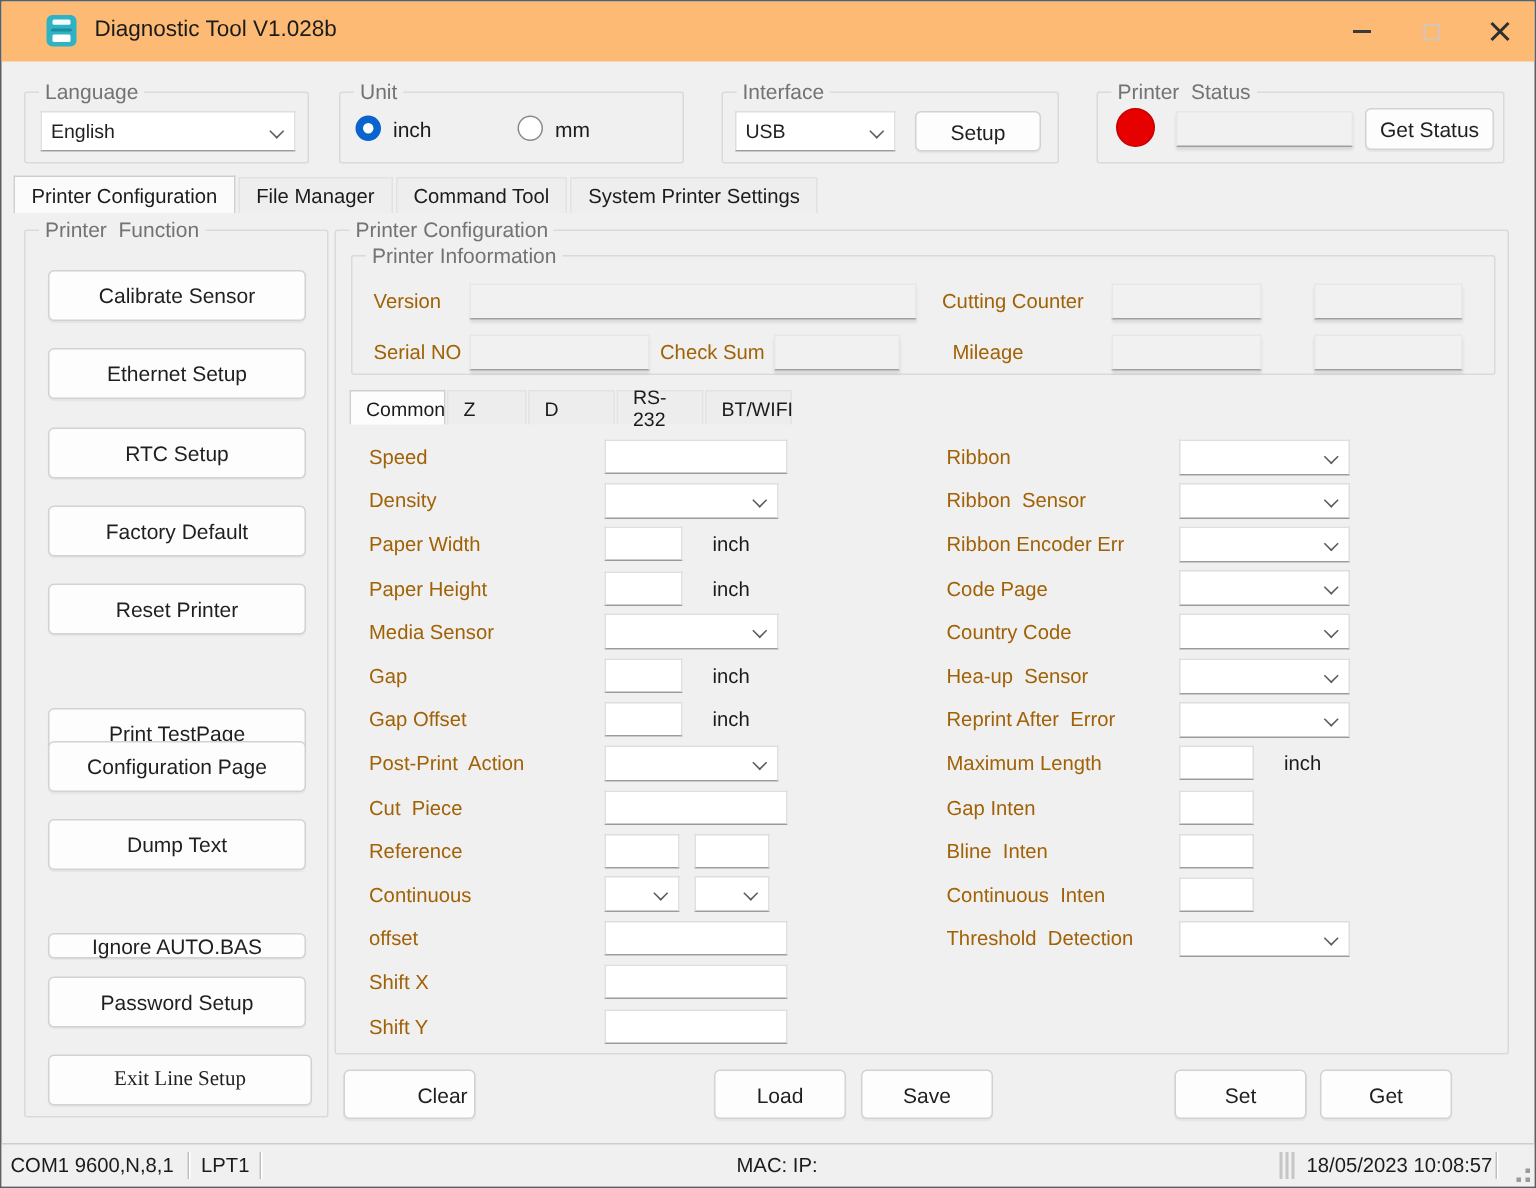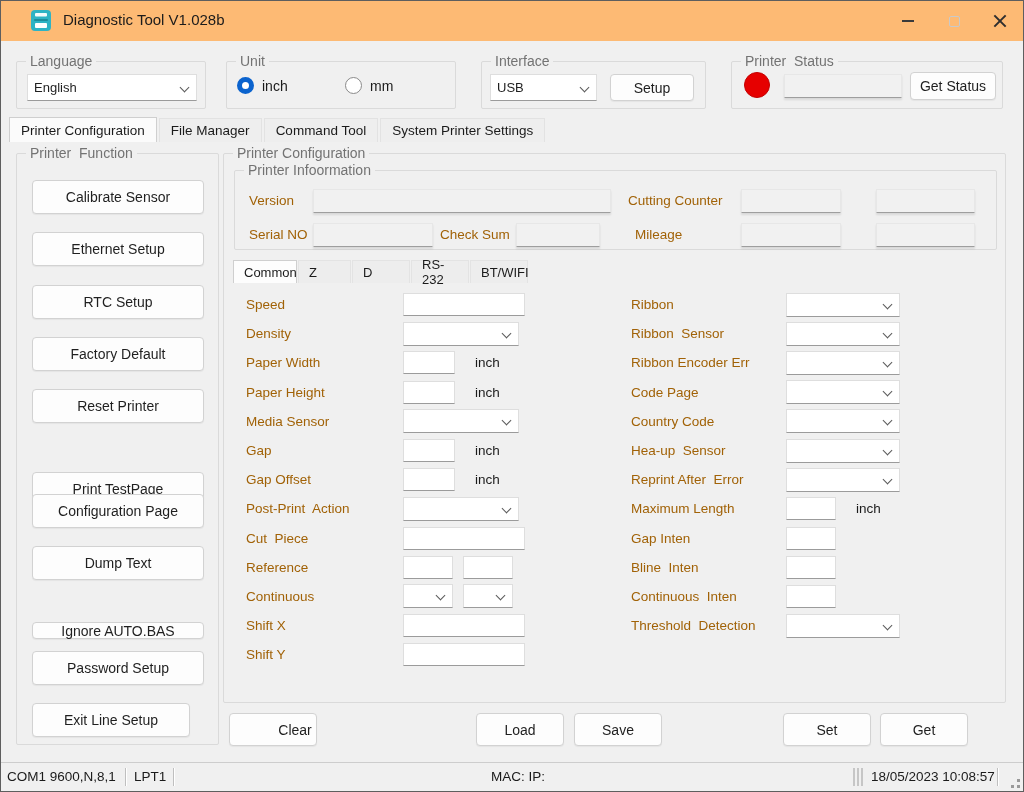--- a/index.html
+++ b/index.html
@@ -167,21 +167,21 @@
     <button class="btn" style="position:absolute; left:15px; top:26px;  width:172px; height:34px;">Calibrate Sensor</button>
     <button class="btn" style="position:absolute; left:15px; top:78px;  width:172px; height:34px;">Ethernet Setup</button>
     <button class="btn" style="position:absolute; left:15px; top:131px; width:172px; height:34px;">RTC Setup</button>
     <button class="btn" style="position:absolute; left:15px; top:183px; width:172px; height:34px;">Factory Default</button>
     <button class="btn" style="position:absolute; left:15px; top:235px; width:172px; height:34px;">Reset Printer</button>
     <button class="btn" style="position:absolute; left:15px; top:287px; width:172px; height:34px;margin-top:31px;">Print TestPage</button>
     <button class="btn" style="position:absolute; left:15px; top:340px; width:172px; height:34px;">Configuration Page</button>
     <button class="btn" style="position:absolute; left:15px; top:392px; width:172px; height:34px;">Dump Text</button>
     <button class="btn" style="position:absolute; left:15px; top:444px; width:172px; height:17px;margin-top:24px;">Ignore AUTO.BAS</button>
     <button class="btn" style="position:absolute; left:15px; top:497px; width:172px; height:34px;">Password Setup</button>
-    <button class="btn" style="position:absolute; left:15px; top:549px; width:158px; height:34px;">Exit Line Setup</button>
+    <button class="btn" style="position:absolute; left:15px; top:549px; width:176px; height:34px;font-family:Liberation Serif, serif;">Exit Line Setup</button>
   </div>
 
   <div class="gbox" style="left:222px; top:152px; width:783px; height:550px;">
     <span class="legend">Printer Configuration</span>
 
     <div class="gbox" style="left:10px; top:16px; width:763px; height:80px;">
       <span class="legend" style="background:#f0f0f0;">Printer Infoormation</span>
       <span class="flabel" style="position:absolute; left:14px; top:22px;">Version</span>
       <div class="sunken info-field" style="left:78px; top:18px; width:298px;"></div>
       <span class="flabel" style="position:absolute; left:393px; top:22px;">Cutting Counter</span>
@@ -258,20 +258,24 @@
       <input class="tinput w50 gap10" style="">
     </div>
     <div class="frow">
       <span class="flabel">Continuous</span>
       <div class="fselect w50">
           <i class="chev"></i>
         </div>
       <div class="fselect w50 gap10">
           <i class="chev"></i>
         </div>
+    </div>
+    <div class="frow">
+      <span class="flabel">offset</span>
+      <input class="tinput w122" style="">
     </div>
     <div class="frow">
       <span class="flabel">Shift X</span>
       <input class="tinput w122" style="">
     </div>
     <div class="frow">
       <span class="flabel">Shift Y</span>
       <input class="tinput w122" style="">
     </div>
   </div>

